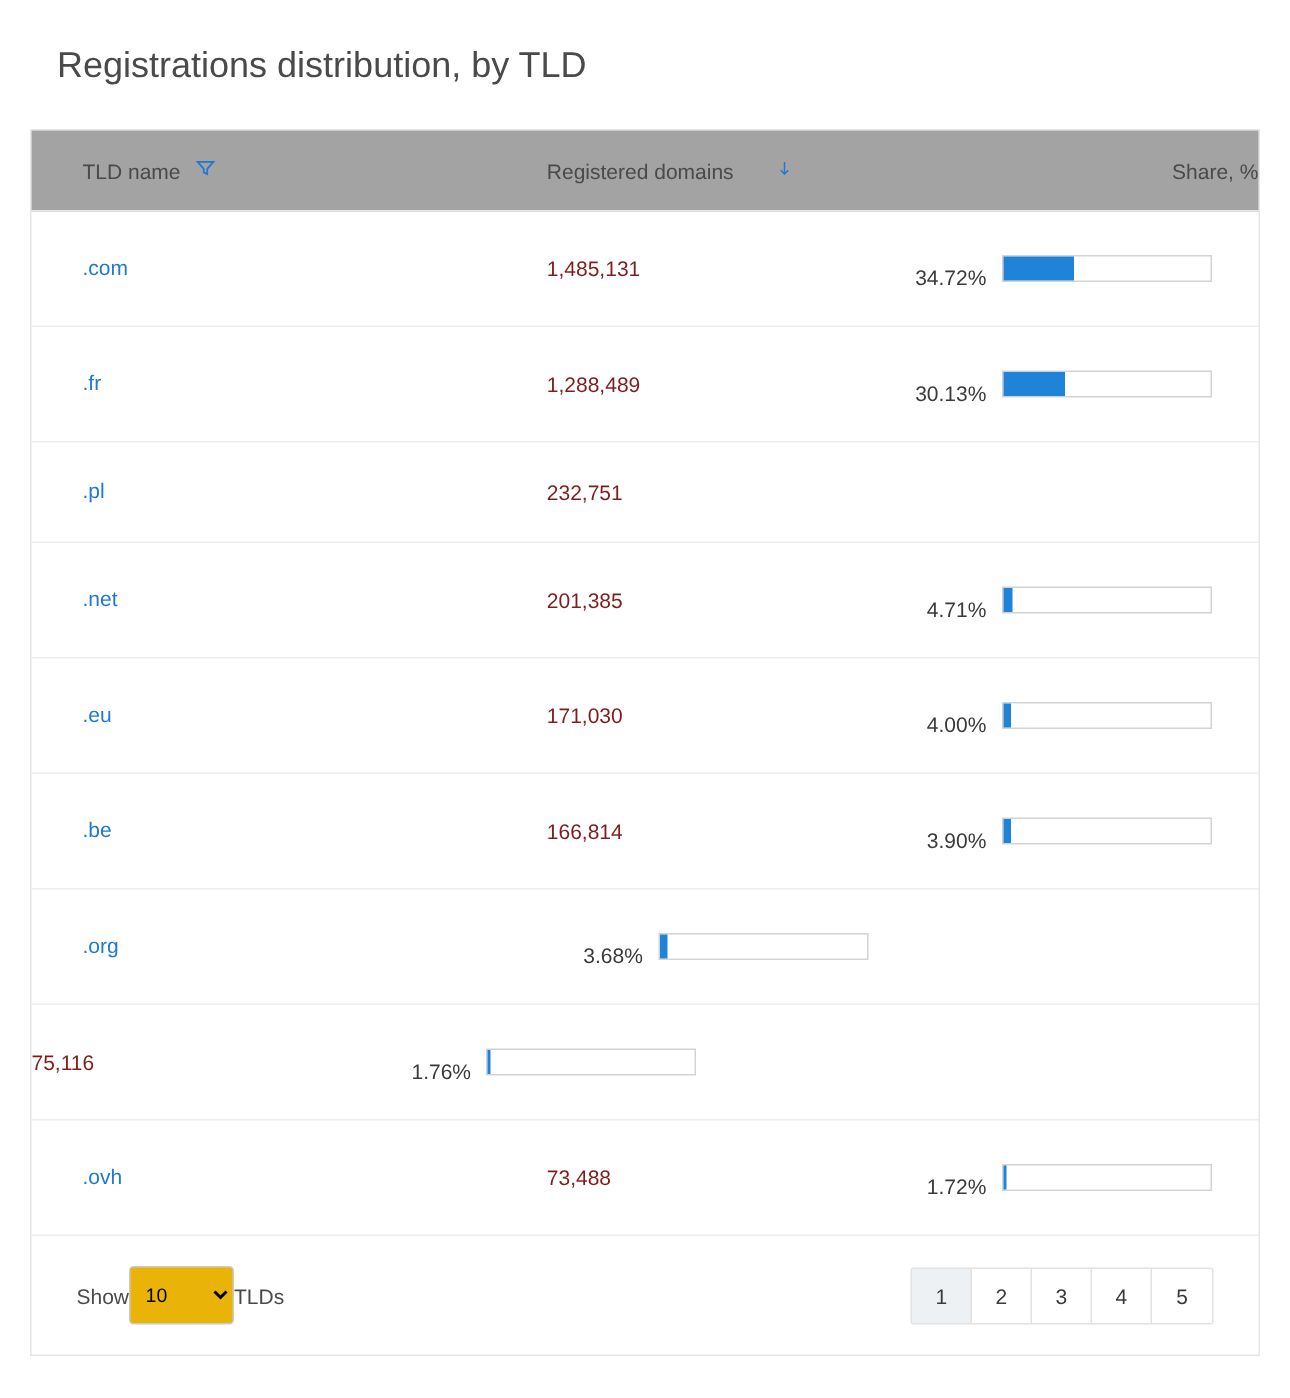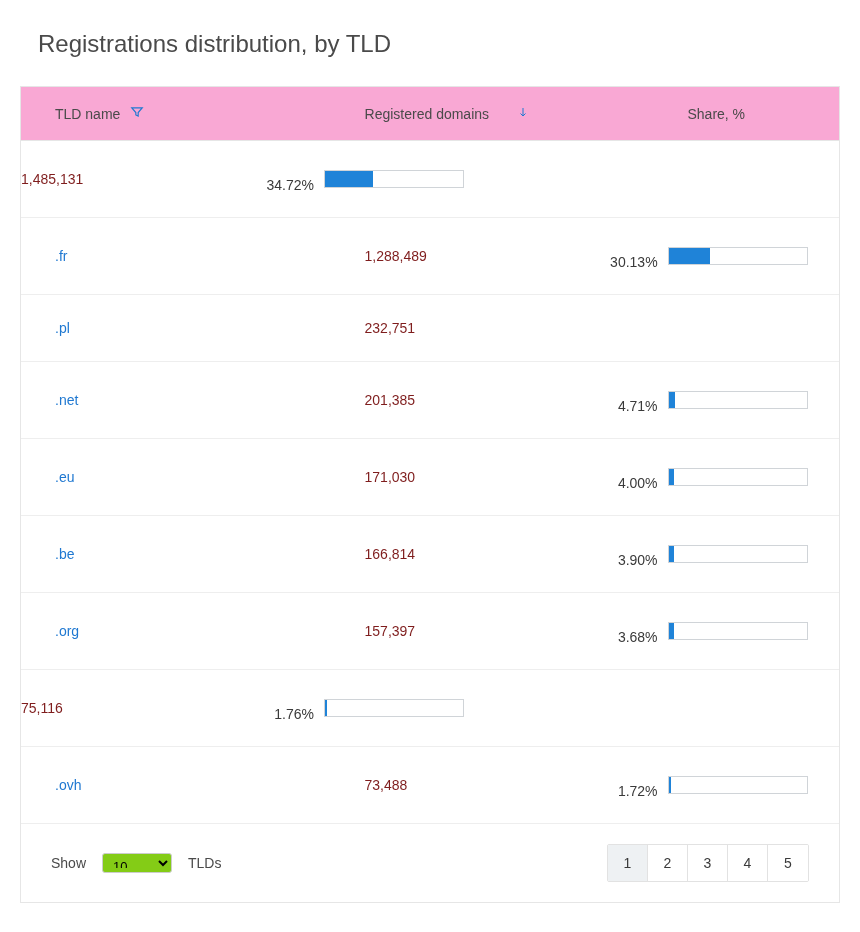--- a/index.html
+++ b/index.html
@@ -14,34 +14,34 @@
       font-size: 24px;
       font-weight: 400;
       color: #4a4a4a;
       margin: 10px 0 28px 18px;
     }
     .table-wrap {
       border: 1px solid #e6e6e6;
     }
     .thead {
       display: flex;
-      background: #f9a8d4;
+      background: #a3a3a3;
       border-bottom: 1px solid #e6e6e6;
       padding: 18px 0;
     }
     .th {
       font-size: 14px;
       color: #4a4a4a;
       display: flex;
       align-items: center;
       gap: 10px;
     }
     .col-tld { width: 42%; padding-left: 34px; }
     .col-reg { width: 28%; }
-    .share-head { width:30%; display:flex; justify-content:center; }
+    .share-head { width:30%; display:flex; justify-content:flex-end; }
     .row {
       display: flex;
       border-bottom: 1px solid #eee;
       padding: 24px 0;
       align-items: center;
     }
     .row:last-of-type { border-bottom: 1px solid #eee; }
     .tld-link {
       color: #1f78d1;
       text-decoration: none;
@@ -77,31 +77,31 @@
     }
     .footer {
       display: flex;
       justify-content: space-between;
       align-items: center;
       padding: 20px 30px;
     }
     .show-group {
       display: flex;
       align-items: center;
-      gap: 16px;
+      gap: 0;
       font-size: 14px;
       color: #4a4a4a;
     }
     select {
       font-size: 13px;
       padding: 4px 6px;
       border: 1px solid #ccc;
       border-radius: 3px;
-      background: #84cc16;
-      height: 20px;
+      background: #eab308;
+      height: 39px;
       min-width: 70px;
     }
     .pager {
       display: flex;
       border: 1px solid #e2e2e2;
       border-radius: 2px;
       overflow: hidden;
     }
     .page-btn {
       width: 40px;
@@ -144,20 +144,21 @@
         </svg>
       </span>
     </div>
     <div class="th share-head">
       <span>Share, %</span>
     </div>
   </div>
 
   <div id="rows-container">
       <div class="row">
+        <div class="col-tld"><a href="#" class="tld-link">.com</a></div>
         <div class="col-reg cell-reg">1,485,131</div>
         <div class="share-cell">
           <span class="share-pct">34.72%</span>
           <div class="bar-outer">
             <div class="bar-inner" style="width: 34.72%;"></div>
           </div>
         </div>
       </div>
       <div class="row">
         <div class="col-tld"><a href="#" class="tld-link">.fr</a></div>
@@ -198,21 +199,20 @@
         <div class="col-reg cell-reg">166,814</div>
         <div class="share-cell">
           <span class="share-pct">3.90%</span>
           <div class="bar-outer">
             <div class="bar-inner" style="width: 3.9%;"></div>
           </div>
         </div>
       </div>
       <div class="row">
         <div class="col-tld"><a href="#" class="tld-link">.org</a></div>
-        <div class="col-reg cell-reg">157,397</div>
         <div class="share-cell">
           <span class="share-pct">3.68%</span>
           <div class="bar-outer">
             <div class="bar-inner" style="width: 3.68%;"></div>
           </div>
         </div>
       </div>
       <div class="row">
         <div class="col-reg cell-reg">75,116</div>
         <div class="share-cell">

